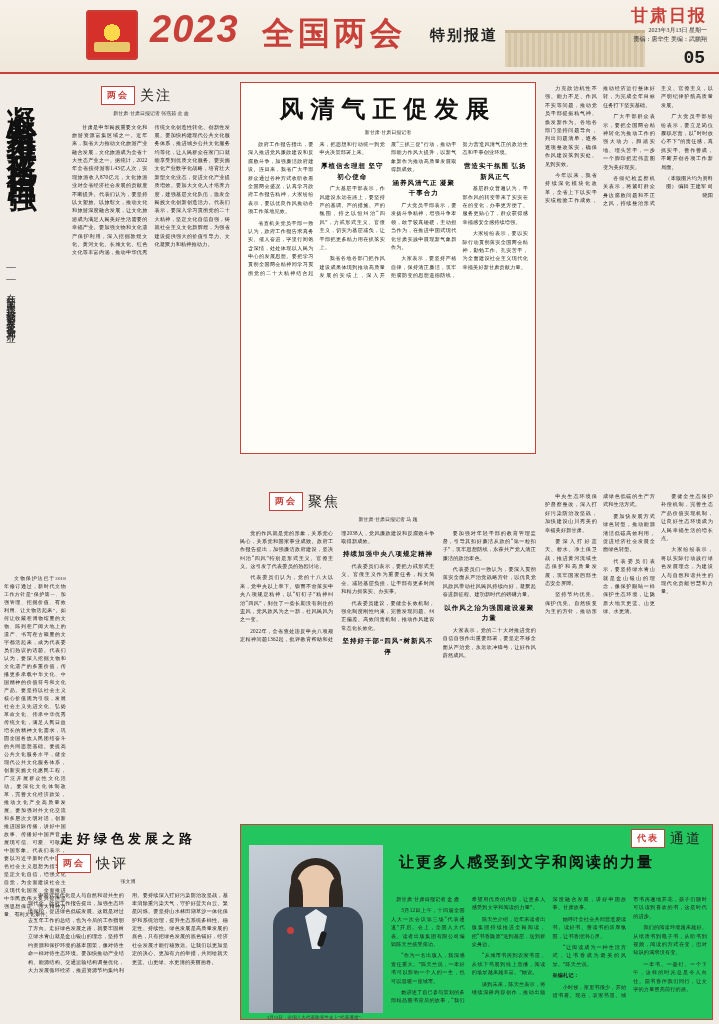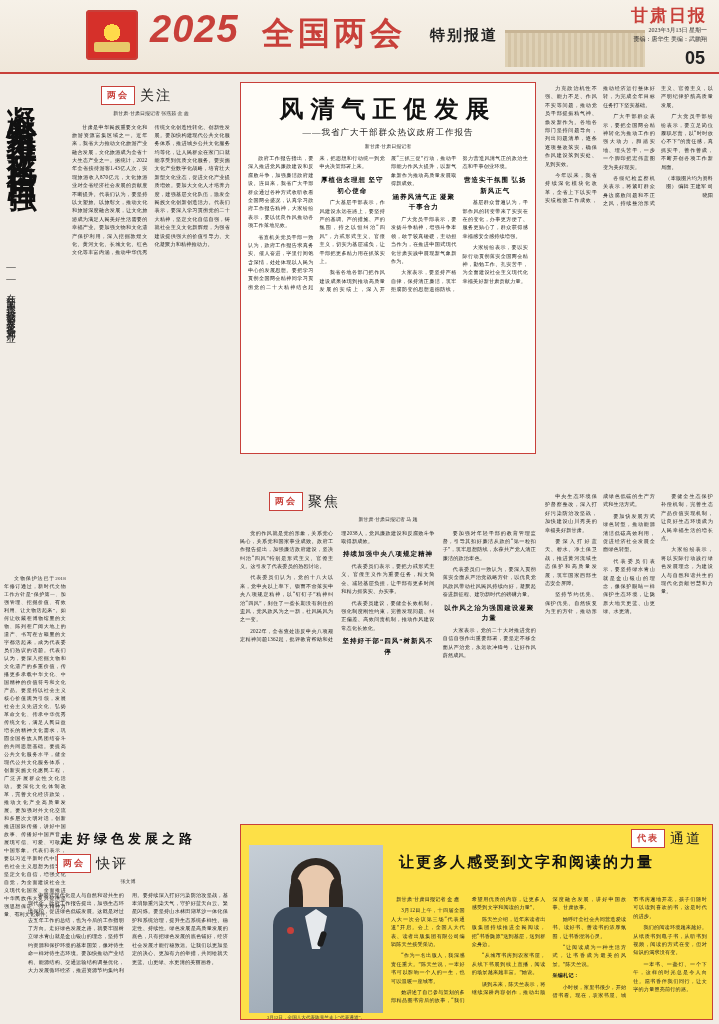--- a/index.html
+++ b/index.html
@@ -52,21 +52,21 @@
     position:absolute;right:12px;top:4px;
     font-size:17px;font-weight:bold;color:#c8403a;letter-spacing:2px;
     font-family:"Liberation Serif", serif;
   }
   .masthead-meta{
     position:absolute;right:12px;top:26px;text-align:right;
     font-size:6px;color:#333;line-height:1.5;
   }
   .page-no{
     position:absolute;right:14px;top:48px;
-    font-family:Liberation Sans, sans-serif;
+    font-family:Liberation Mono, monospace;
     font-size:18px;font-weight:bold;color:#222;
   }
   .body-col{
     font-size:5.1px;line-height:1.65;color:#222;text-align:justify;
     letter-spacing:.2px;
   }
   .body-col p{margin:0 0 3px 0;text-indent:2em;}
 
   
   .tiny{font-size:5px;line-height:1.6;}
@@ -140,21 +140,21 @@
   
   .green{position:absolute;left:28px;top:830px;width:200px;}
   .green h2{
     margin:0 0 6px;font-size:13px;font-weight:bold;letter-spacing:4px;text-align:center;color:#111;
   }
   .green-cols{column-count:2;column-gap:8px;}
 
   
   .bframe{
     position:absolute;left:240px;top:824px;width:473px;height:196px;
-    border:1.5px solid #c8403a;background:#fde047;box-sizing:border-box;padding:6px 8px;
+    border:1.5px solid #c8403a;background:#22c55e;box-sizing:border-box;padding:6px 8px;
   }
   .bframe .tagline{position:absolute;right:10px;top:4px;}
   .bframe h2{
     margin:22px 0 2px 150px;font-size:15px;font-weight:bold;letter-spacing:2px;color:#111;
   }
   .bframe .h2sub{margin:0 0 4px 150px;font-size:10px;letter-spacing:1px;color:#222;}
   .photo{
     position:absolute;left:8px;top:20px;width:134px;height:168px;
     background:linear-gradient(180deg,#cfd6dd 0%, #aab4bf 100%);
     overflow:hidden;
@@ -199,21 +199,21 @@
   .centerbyline{font-size:5px;text-align:center;color:#333;margin:4px 0 5px;}
   .hl{font-weight:bold;}
 </style>
 </head>
 <body>
 
 <div class="page">
 
   <div class="masthead">
     <div class="emblem"></div>
-    <div class="big-year">2025</div>
+    <div class="big-year">2023</div>
     <div class="big-title">全国两会</div>
     <div class="sub-title">特别报道</div>
     <div class="hall"></div>
     <div class="paper-name">甘肃日报</div>
     <div class="masthead-meta">
       <div>2023年3月13日  星期一</div>
       <div>责编：唐华生   美编：武鹏翔</div>
     </div>
     <div class="page-no">05</div>
   </div>
@@ -233,21 +233,20 @@
     </div>
     <div class="byline">新甘肃·甘肃日报记者
 张燕茹 金 鑫</div>
     <div class="body-col col2-text">
       <p>甘肃是中华民族重要文化和旅游资源富集区域之一。近年来，我省大力推动文化旅游产业融合发展，文化旅游成为全省十大生态产业之一。据统计，2022年全省接待游客1.43亿人次，实现旅游收入870亿元，文化旅游业对全省经济社会发展的贡献度不断提升。代表们认为，要坚持以文塑旅、以旅彰文，推动文化和旅游深度融合发展，让文化旅游成为满足人民美好生活需要的幸福产业。要加强文物和文化遗产保护利用，深入挖掘敦煌文化、黄河文化、长城文化、红色文化等丰富内涵，推动中华优秀传统文化创造性转化、创新性发展。要加快构建现代公共文化服务体系，推进城乡公共文化服务均等化，让人民群众在家门口就能享受到优质文化服务。要实施文化产业数字化战略，培育壮大新型文化业态，促进文化产业提质增效。要加大文化人才培养力度，建强基层文化队伍，激发全民族文化创新创造活力。代表们表示，要深入学习贯彻党的二十大精神，坚定文化自信自强，铸就社会主义文化新辉煌，为强省建设提供强大的价值引导力、文化凝聚力和精神推动力。</p>
     </div>
   </div>
 
   <div class="framed">
     <h1>风清气正促发展</h1>
-    <div class="sub">——我省广大干部群众热议政府工作报告</div>
     <div class="centerbyline">新甘肃·甘肃日报记者</div>
     <div class="framed-cols body-col">
       <p>政府工作报告指出，要深入推进党风廉政建设和反腐败斗争，加强廉洁政府建设。连日来，我省广大干部群众通过各种方式收听收看全国两会盛况，认真学习政府工作报告精神，大家纷纷表示，要以优良作风推动各项工作落地见效。</p>
       <p>省直机关党员干部一致认为，政府工作报告求真务实、催人奋进，字里行间饱含深情，处处体现以人民为中心的发展思想。要把学习贯彻全国两会精神同学习贯彻党的二十大精神结合起来，把思想和行动统一到党中央决策部署上来。</p>
       <div class="sechead">厚植信念理想 坚守初心使命</div>
       <p>广大基层干部表示，作风建设永远在路上，要坚持严的基调、严的措施、严的氛围，持之以恒纠治“四风”，力戒形式主义、官僚主义，切实为基层减负，让干部把更多精力用在抓落实上。</p>
       <p>我省各地各部门把作风建设成果体现到推动高质量发展的实绩上，深入开展“三抓三促”行动，推动干部能力作风大提升，以新气象新作为推动高质量发展取得新成效。</p>
       <div class="sechead">涵养风清气正 凝聚干事合力</div>
       <p>广大党员干部表示，要发扬斗争精神，增强斗争本领，敢于较真碰硬，主动担当作为，在推进中国式现代化甘肃实践中展现新气象新作为。</p>
       <p>大家表示，要坚持严格自律，保持清正廉洁，筑牢拒腐防变的思想道德防线，努力营造风清气正的政治生态和干事创业环境。</p>

